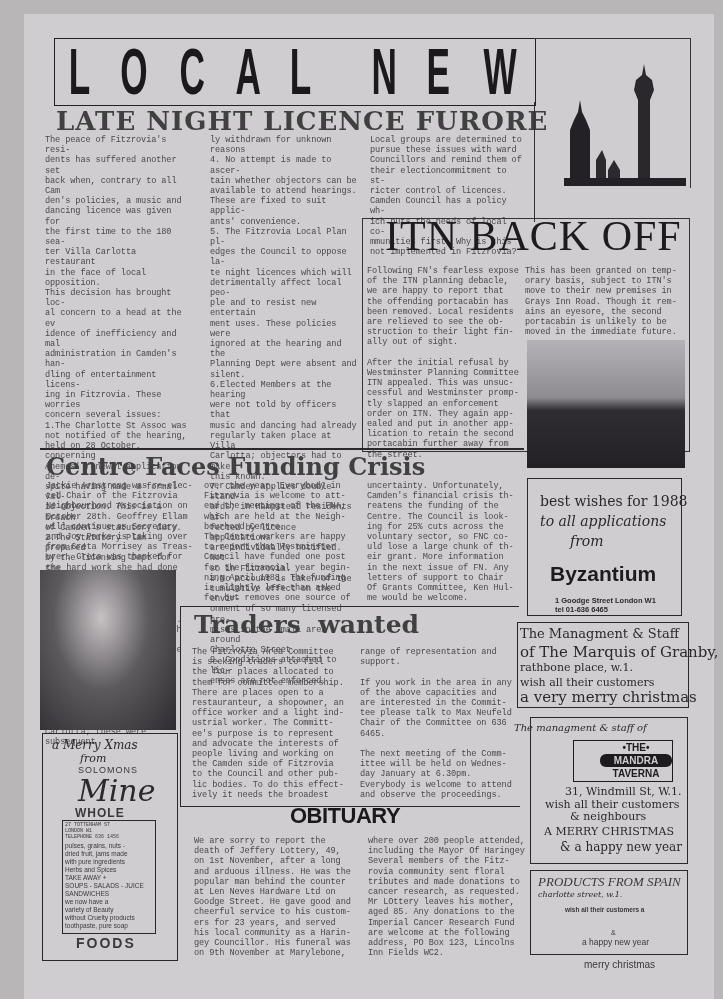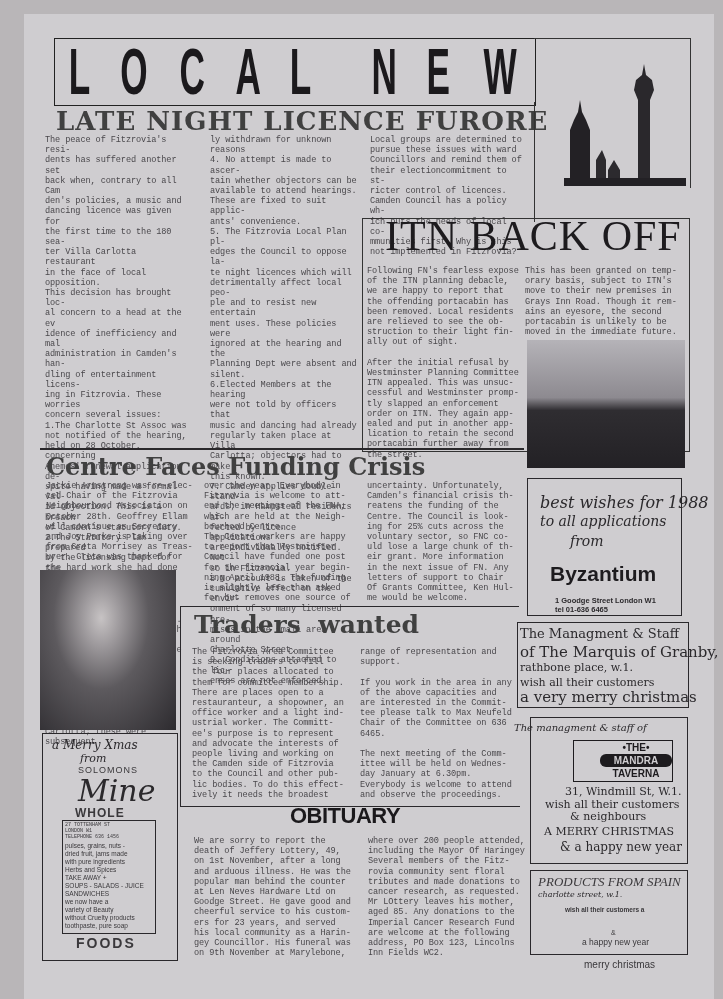--- a/index.html
+++ b/index.html
@@ -182,21 +182,21 @@
 voluntary sector, so FNC co-
 uld lose a large chunk of th-
 eir grant. More information
 in the next issue of FN. Any
 letters of support to Chair
 Of Grants Committee, Ken Hul-
 me would be welcome.</div>
 <div class="photo" style="left:40px;top:570px;width:136px;height:160px;background:radial-gradient(ellipse at 45% 30%,#c7c3c4 0%,#9d999c 18%,#5d5a5e 45%,#2d2b2f 100%);"></div>
 
 <div class="box" style="left:527px;top:478px;width:153px;height:136px;"></div>
-<div class="abs hand" style="left:540px;top:493px;font-size:16px;font-style:italic;">best wishes for 1988</div>
+<div class="abs hand" style="left:540px;top:493px;font-size:14px;">best wishes for 1988</div>
 <div class="abs hand" style="left:540px;top:513px;font-size:14px;font-style:italic;">to all applications</div>
 <div class="abs hand" style="left:570px;top:533px;font-size:14px;font-style:italic;">from</div>
 <div class="abs" style="left:550px;top:562px;font-family:'Liberation Sans',sans-serif;font-weight:700;font-size:21px;color:#1d1b1e;">Byzantium</div>
 <div class="abs" style="left:555px;top:596px;font-family:'Liberation Sans',sans-serif;font-size:7.5px;font-weight:700;line-height:9px;color:#2b292c;">1 Goodge Street London W1</div>
 <div class="abs" style="left:555px;top:605px;font-family:'Liberation Sans',sans-serif;font-size:7.5px;font-weight:700;color:#2b292c;">tel 01-636 6465</div>
 
 <div class="box" style="left:180px;top:606px;width:338px;height:200px;border-right:none;border-bottom:none;"></div>
 <div class="slab" style="left:194px;top:610px;font-size:25px;white-space:pre;">Traders  wanted</div>
 <div class="col" style="left:192px;top:647px;width:160px;">The Fitzrovia Area Committee
 is seeking traders to fill

